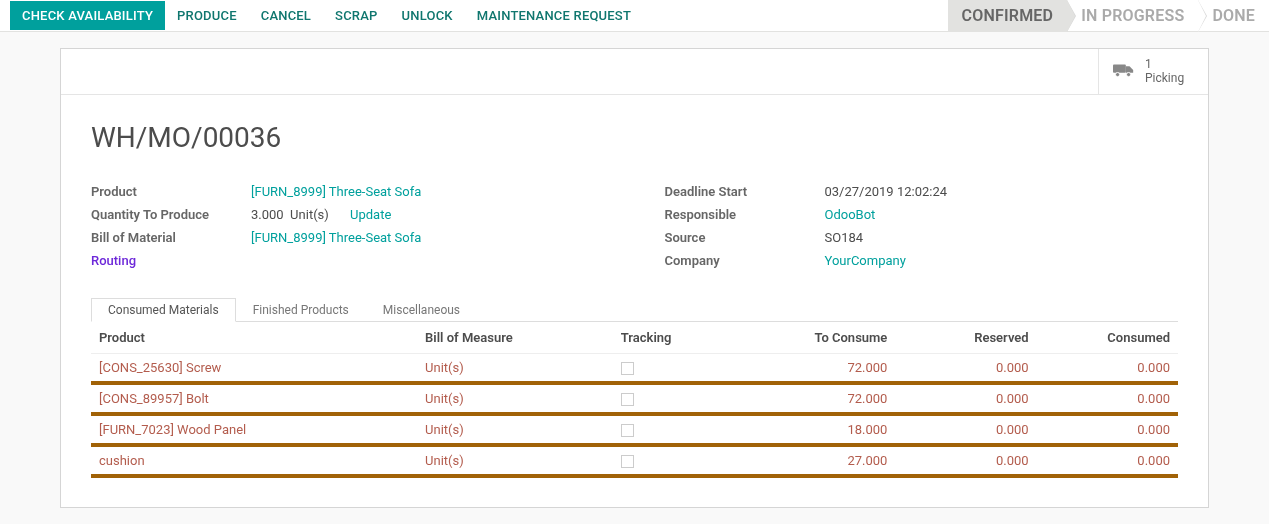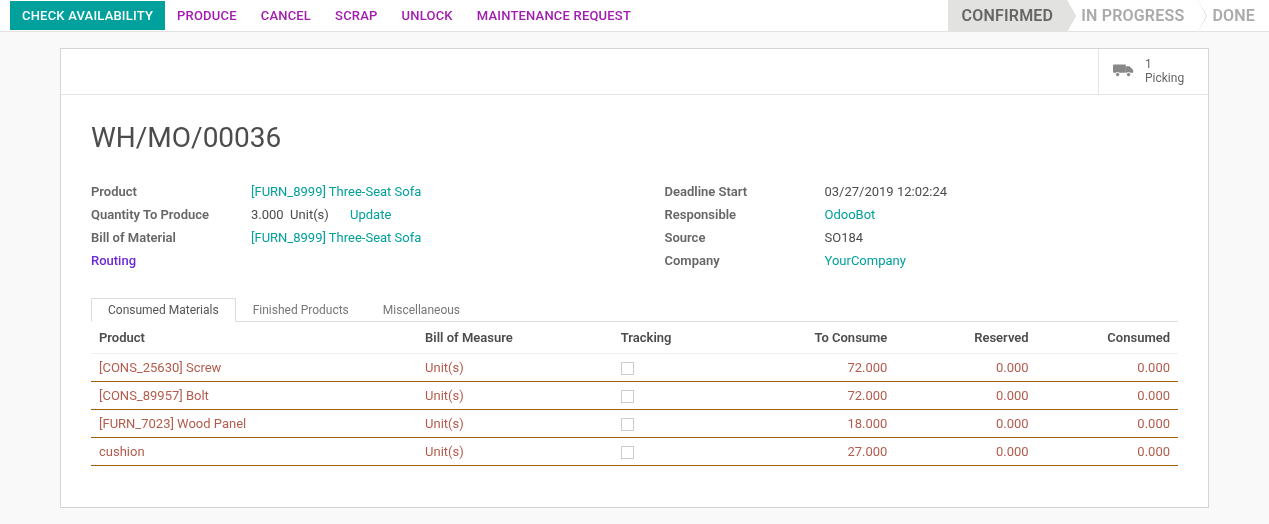--- a/index.html
+++ b/index.html
@@ -18,21 +18,21 @@
     height: 32px;
   }
   .action-buttons { display: flex; align-items: center; gap: 0; padding-left: 10px; }
   .btn {
     padding: 7px 12px;
     font-weight: 500;
     font-size: 13px;
     cursor: pointer;
     border: none;
     background: transparent;
-    color: #a21caf;
+    color: #0f766e;
     text-transform: uppercase;
     letter-spacing: 0.2px;
     font-family: inherit;
   }
   .btn-primary { background: #00A09D; color: #fff; }
   .status-bar { display: flex; align-items: stretch; }
   .status {
     display: flex;
     align-items: center;
     padding: 0 14px;
@@ -150,21 +150,21 @@
     color: #4c4c4c;
     padding: 8px 8px;
     border-bottom: 1px solid #eee;
   }
   table.lines th.num, table.lines td.num { text-align: right; }
   table.lines th.center, table.lines td.center { text-align: left; padding-left: 8px;}
   table.lines td {
     padding: 6px 8px;
     font-size: 13px;
     color: #b35c4d;
-    border-bottom: 1px solid #a16207;
+    border-bottom: 4px solid #a16207;
   }
   .chk {
     display:inline-block;
     width: 13px; height: 13px;
     border: 1px solid #ccc;
     background: #fff;
     vertical-align: middle;
   }
   .truck-svg { width: 22px; height: 16px; }
 </style>

